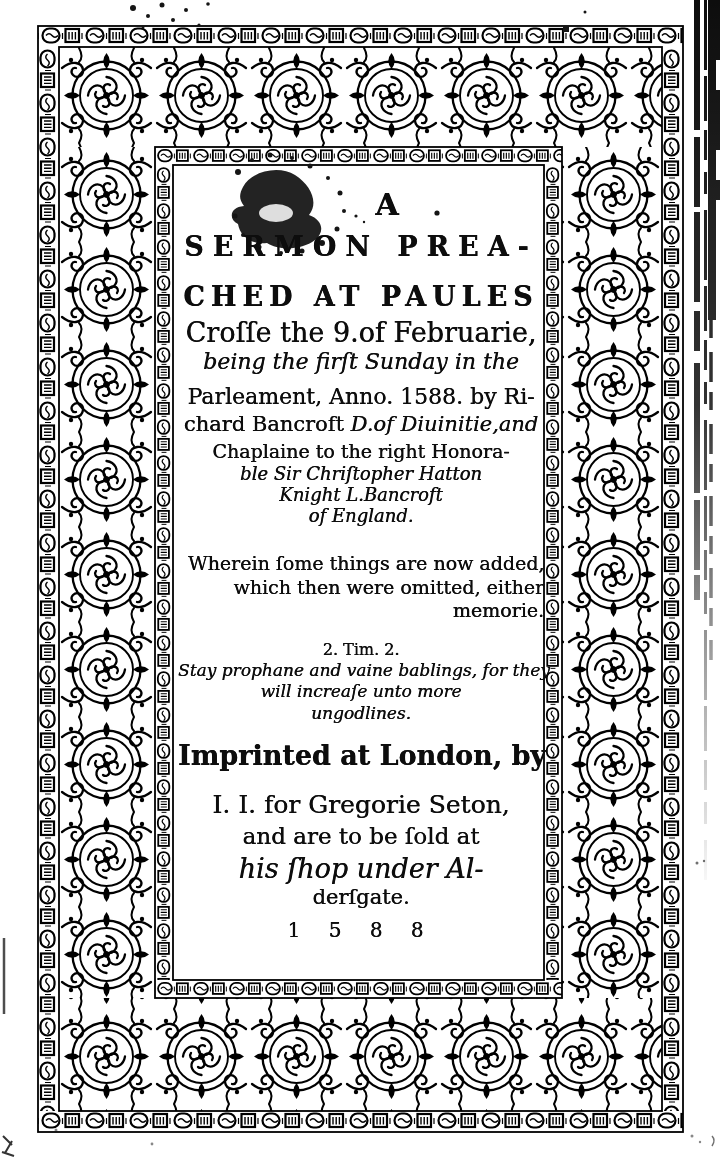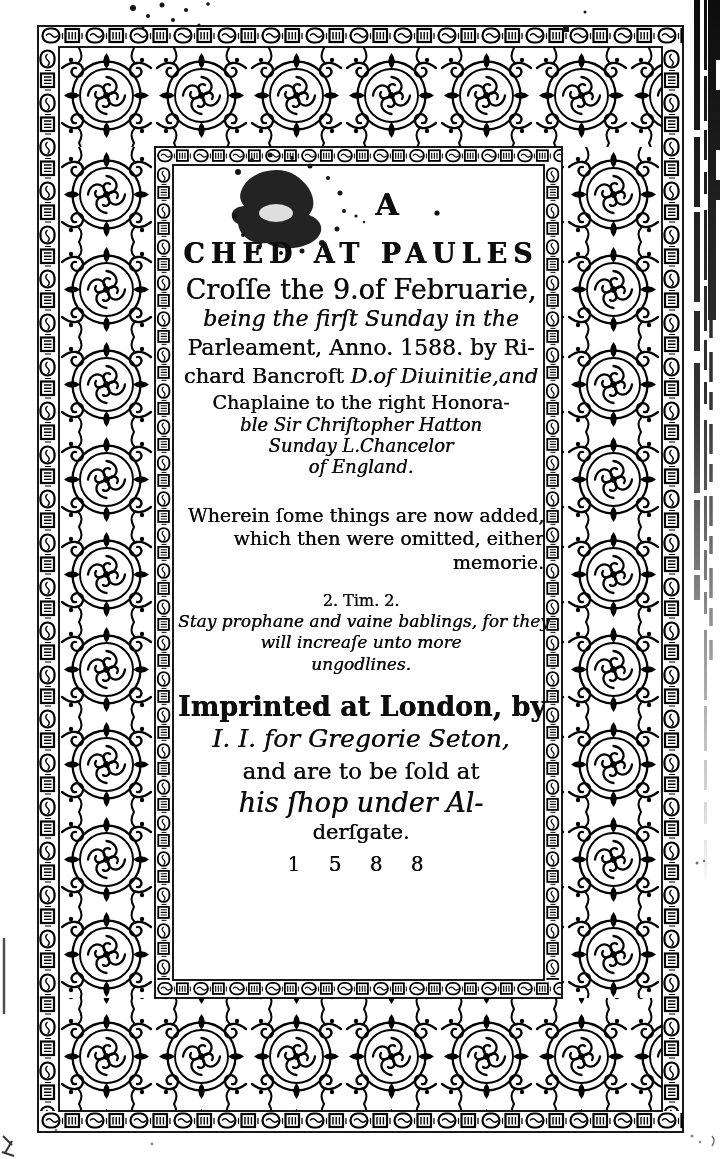--- a/index.html
+++ b/index.html
@@ -12,34 +12,34 @@
   .panel {
     position:absolute; left:178px; top:168px; width:366px; height:812px;
     text-align:center; text-shadow:0.35px 0 0 currentColor; z-index:2;
   }
   .l { white-space:nowrap; line-height:1.18; }
   .t-a     { font-size:30px; font-weight:700; margin-top:22px; transform:translateX(26px); line-height:1.0;}
   .t-caps1 { font-size:27px; font-weight:700; letter-spacing:9px; margin-top:11px; }
   .t-caps2 { font-size:27px; font-weight:700; letter-spacing:6px; margin-top:18px; }
   .t-l3    { font-size:27px; margin-top:4px; }
   .t-l4    { font-size:22px; font-style:italic; margin-top:0; }
-  .t-l5    { font-size:22px; margin-top:3px; }
+  .t-l5    { font-size:22px; margin-top:9px; }
   .t-l6    { font-size:21px; margin-top:3px; }
   .seg-i   { font-style:italic; }
   .t-l7    { font-size:19px; margin-top:3px; }
   .t-l8    { font-size:18px; font-style:italic; margin-top:0; }
   .t-l9    { font-size:18px; font-style:italic; }
   .t-l10   { font-size:18px; font-style:italic; }
   .addendum { margin-top:26px; text-align:right; font-size:19px; padding-left:10px; }
   .addendum .l { line-height:1.24; }
   .addendum .ind { padding-left:30px; }
   .epi-ref  { margin-top:18px; font-size:16px; }
   .epi      { font-size:17px; font-style:italic; line-height:1.26; }
   .imp1 { font-size:27px; font-weight:700; margin-top:16px; }
-  .imp2 { font-size:25px; font-style:italic; margin-top:1px; }
+  .imp2 { font-size:25px; margin-top:18px; }
   .imp3 { font-size:23px; margin-top:4px; }
   .imp4 { font-size:27px; font-style:italic; margin-top:2px; }
   .imp5 { font-size:21px; margin-top:1px; }
   .year { font-size:20px; letter-spacing:11px; margin-top:9px; }
 </style>
 </head>
 <body>
 
 <div class="stage">
 
@@ -215,28 +215,29 @@
       <circle cx="697" cy="863" r="1.5" opacity="0.6"></circle>
       <circle cx="704" cy="861" r="1.2" opacity="0.6"></circle>
       <circle cx="692" cy="1136" r="1.5" opacity="0.5"></circle>
       <circle cx="700" cy="1142" r="1.2" opacity="0.5"></circle>
       <circle cx="152" cy="1144" r="1.4" opacity="0.5"></circle>
     </g>
   </svg>
 
   <div class="panel">
     <div class="l t-a">A</div>
+    <div class="l t-caps1">SERMON PREA-</div>
     <div class="l t-caps2">CHED AT PAULES</div>
     <div class="l t-l3">Croſſe the 9.of Februarie,</div>
     <div class="l t-l4">being the firſt Sunday in the</div>
     <div class="l t-l5">Parleament, Anno. 1588. by Ri-</div>
     <div class="l t-l6"><span>chard Bancroft </span><span class="seg-i">D.of Diuinitie,and</span></div>
     <div class="l t-l7">Chaplaine to the right Honora-</div>
     <div class="l t-l8">ble Sir Chriſtopher Hatton</div>
-    <div class="l t-l9">Sunday L.Chancelor</div>
+    <div class="l t-l9">Knight L.Bancroft</div>
     <div class="l t-l10">of England.</div>
 
     <div class="addendum">
       <div class="l">Wherein ſome things are now added,</div>
       <div class="l ind">which then were omitted, either</div>
       <div class="l ind">memorie.</div>
     </div>
 
     <div class="l epi-ref">2. Tim. 2.</div>
     <div class="l epi">Stay prophane and vaine bablings, for they</div>

